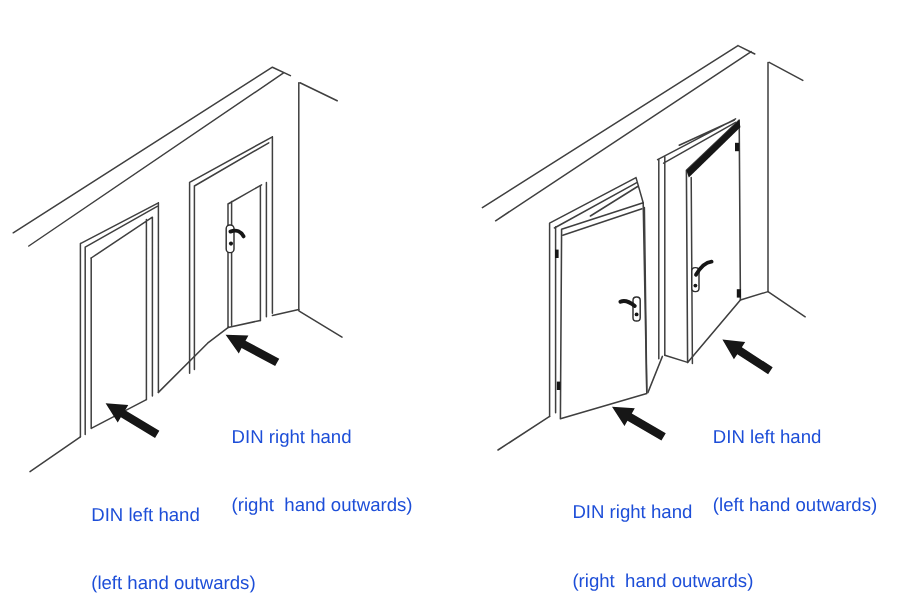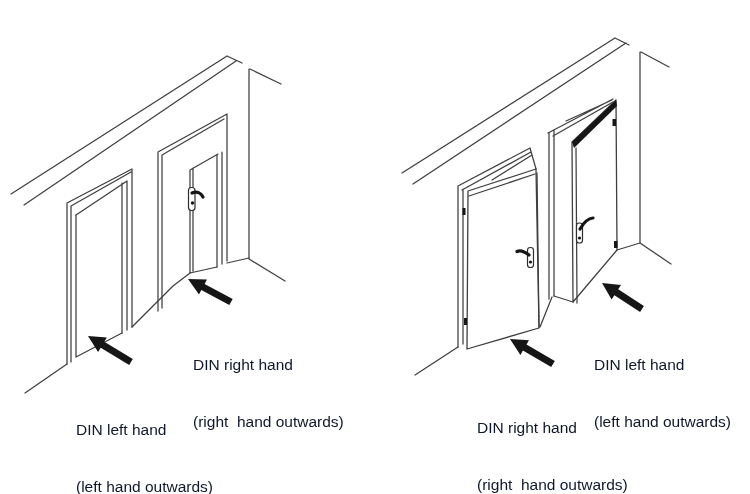--- a/index.html
+++ b/index.html
@@ -11,21 +11,21 @@
     font-family:"Liberation Sans",sans-serif;
   }
   #art{position:absolute;left:0;top:0;}
   .line{stroke:#3f3f3f;stroke-width:1.25;fill:none;stroke-linecap:round;stroke-linejoin:round;}
   .leaf{stroke:#3f3f3f;stroke-width:1.3;fill:#ffffff;stroke-linejoin:round;}
   .dark{fill:#161616;stroke:none;}
   .lever{stroke:#161616;stroke-width:3.2;fill:none;stroke-linecap:round;}
   .escutcheon{stroke:#2e2e2e;stroke-width:1.2;fill:#ffffff;}
   .label{
     position:absolute;
-    color:#0f172a;
+    color:#1d4ed8;
     font-size:15.5px;
     line-height:19px;
     white-space:pre;
   }
 </style>
 </head>
 <body>
 
 <div id="stage">
 

